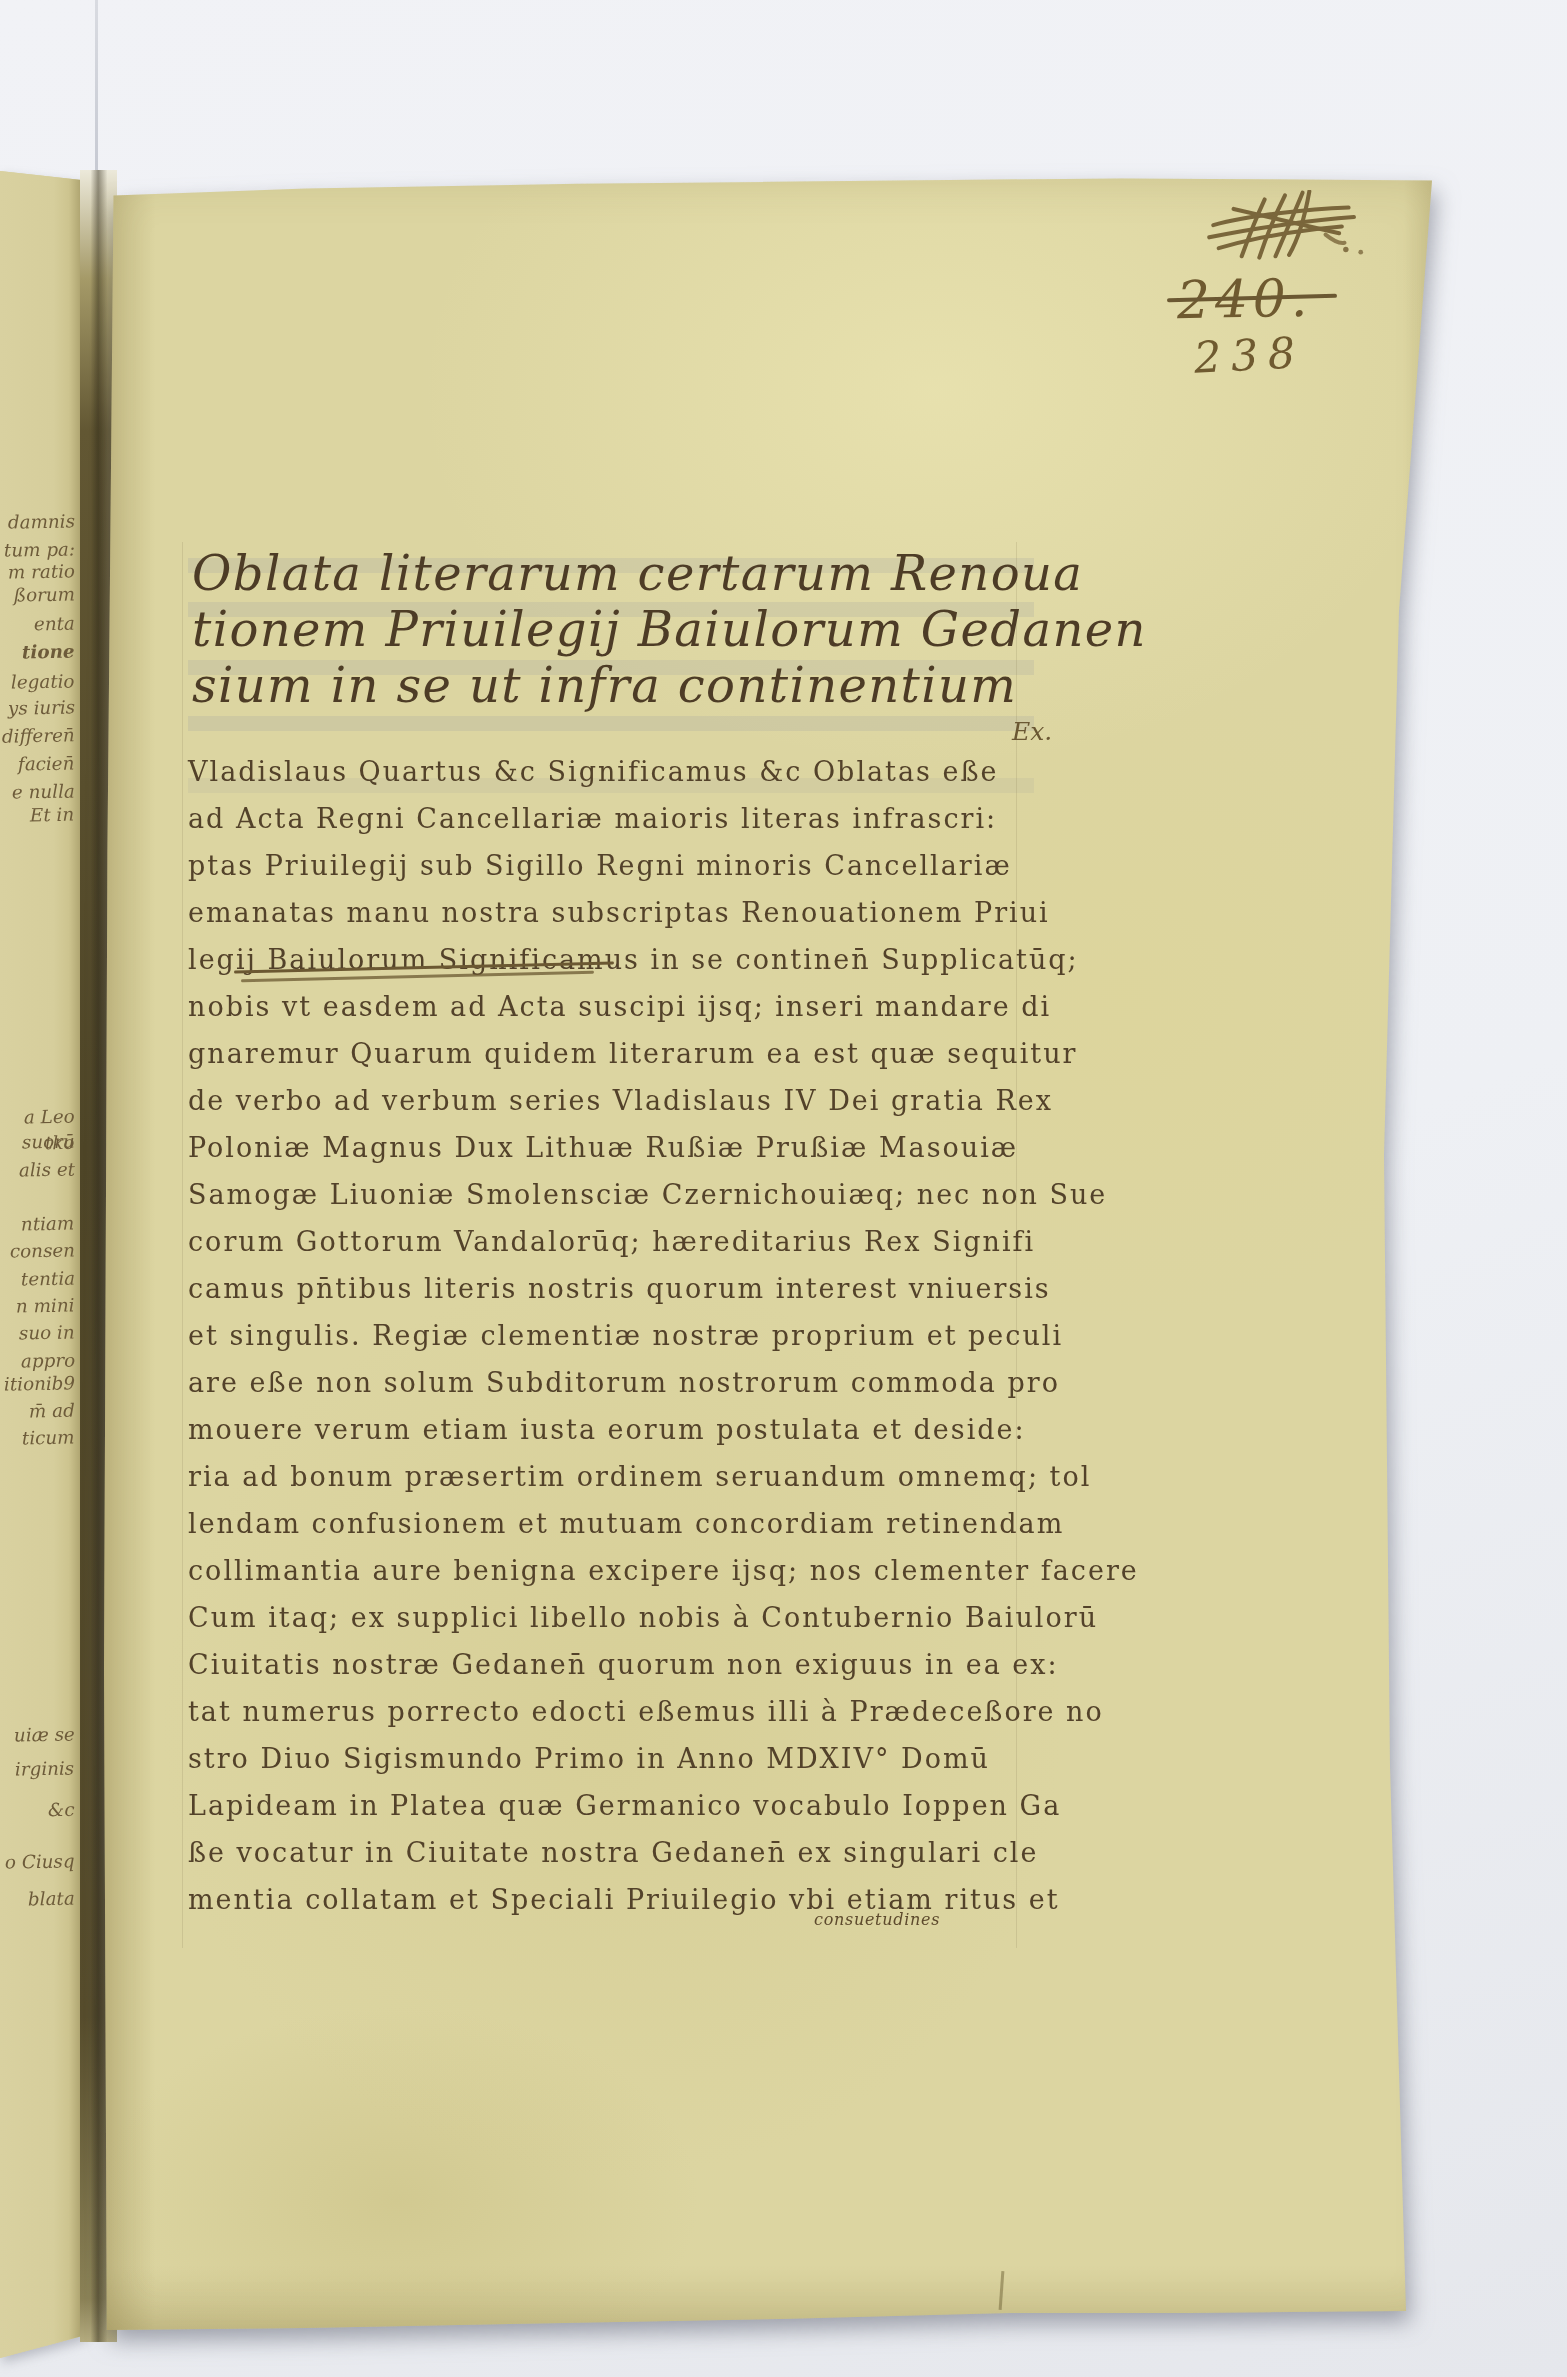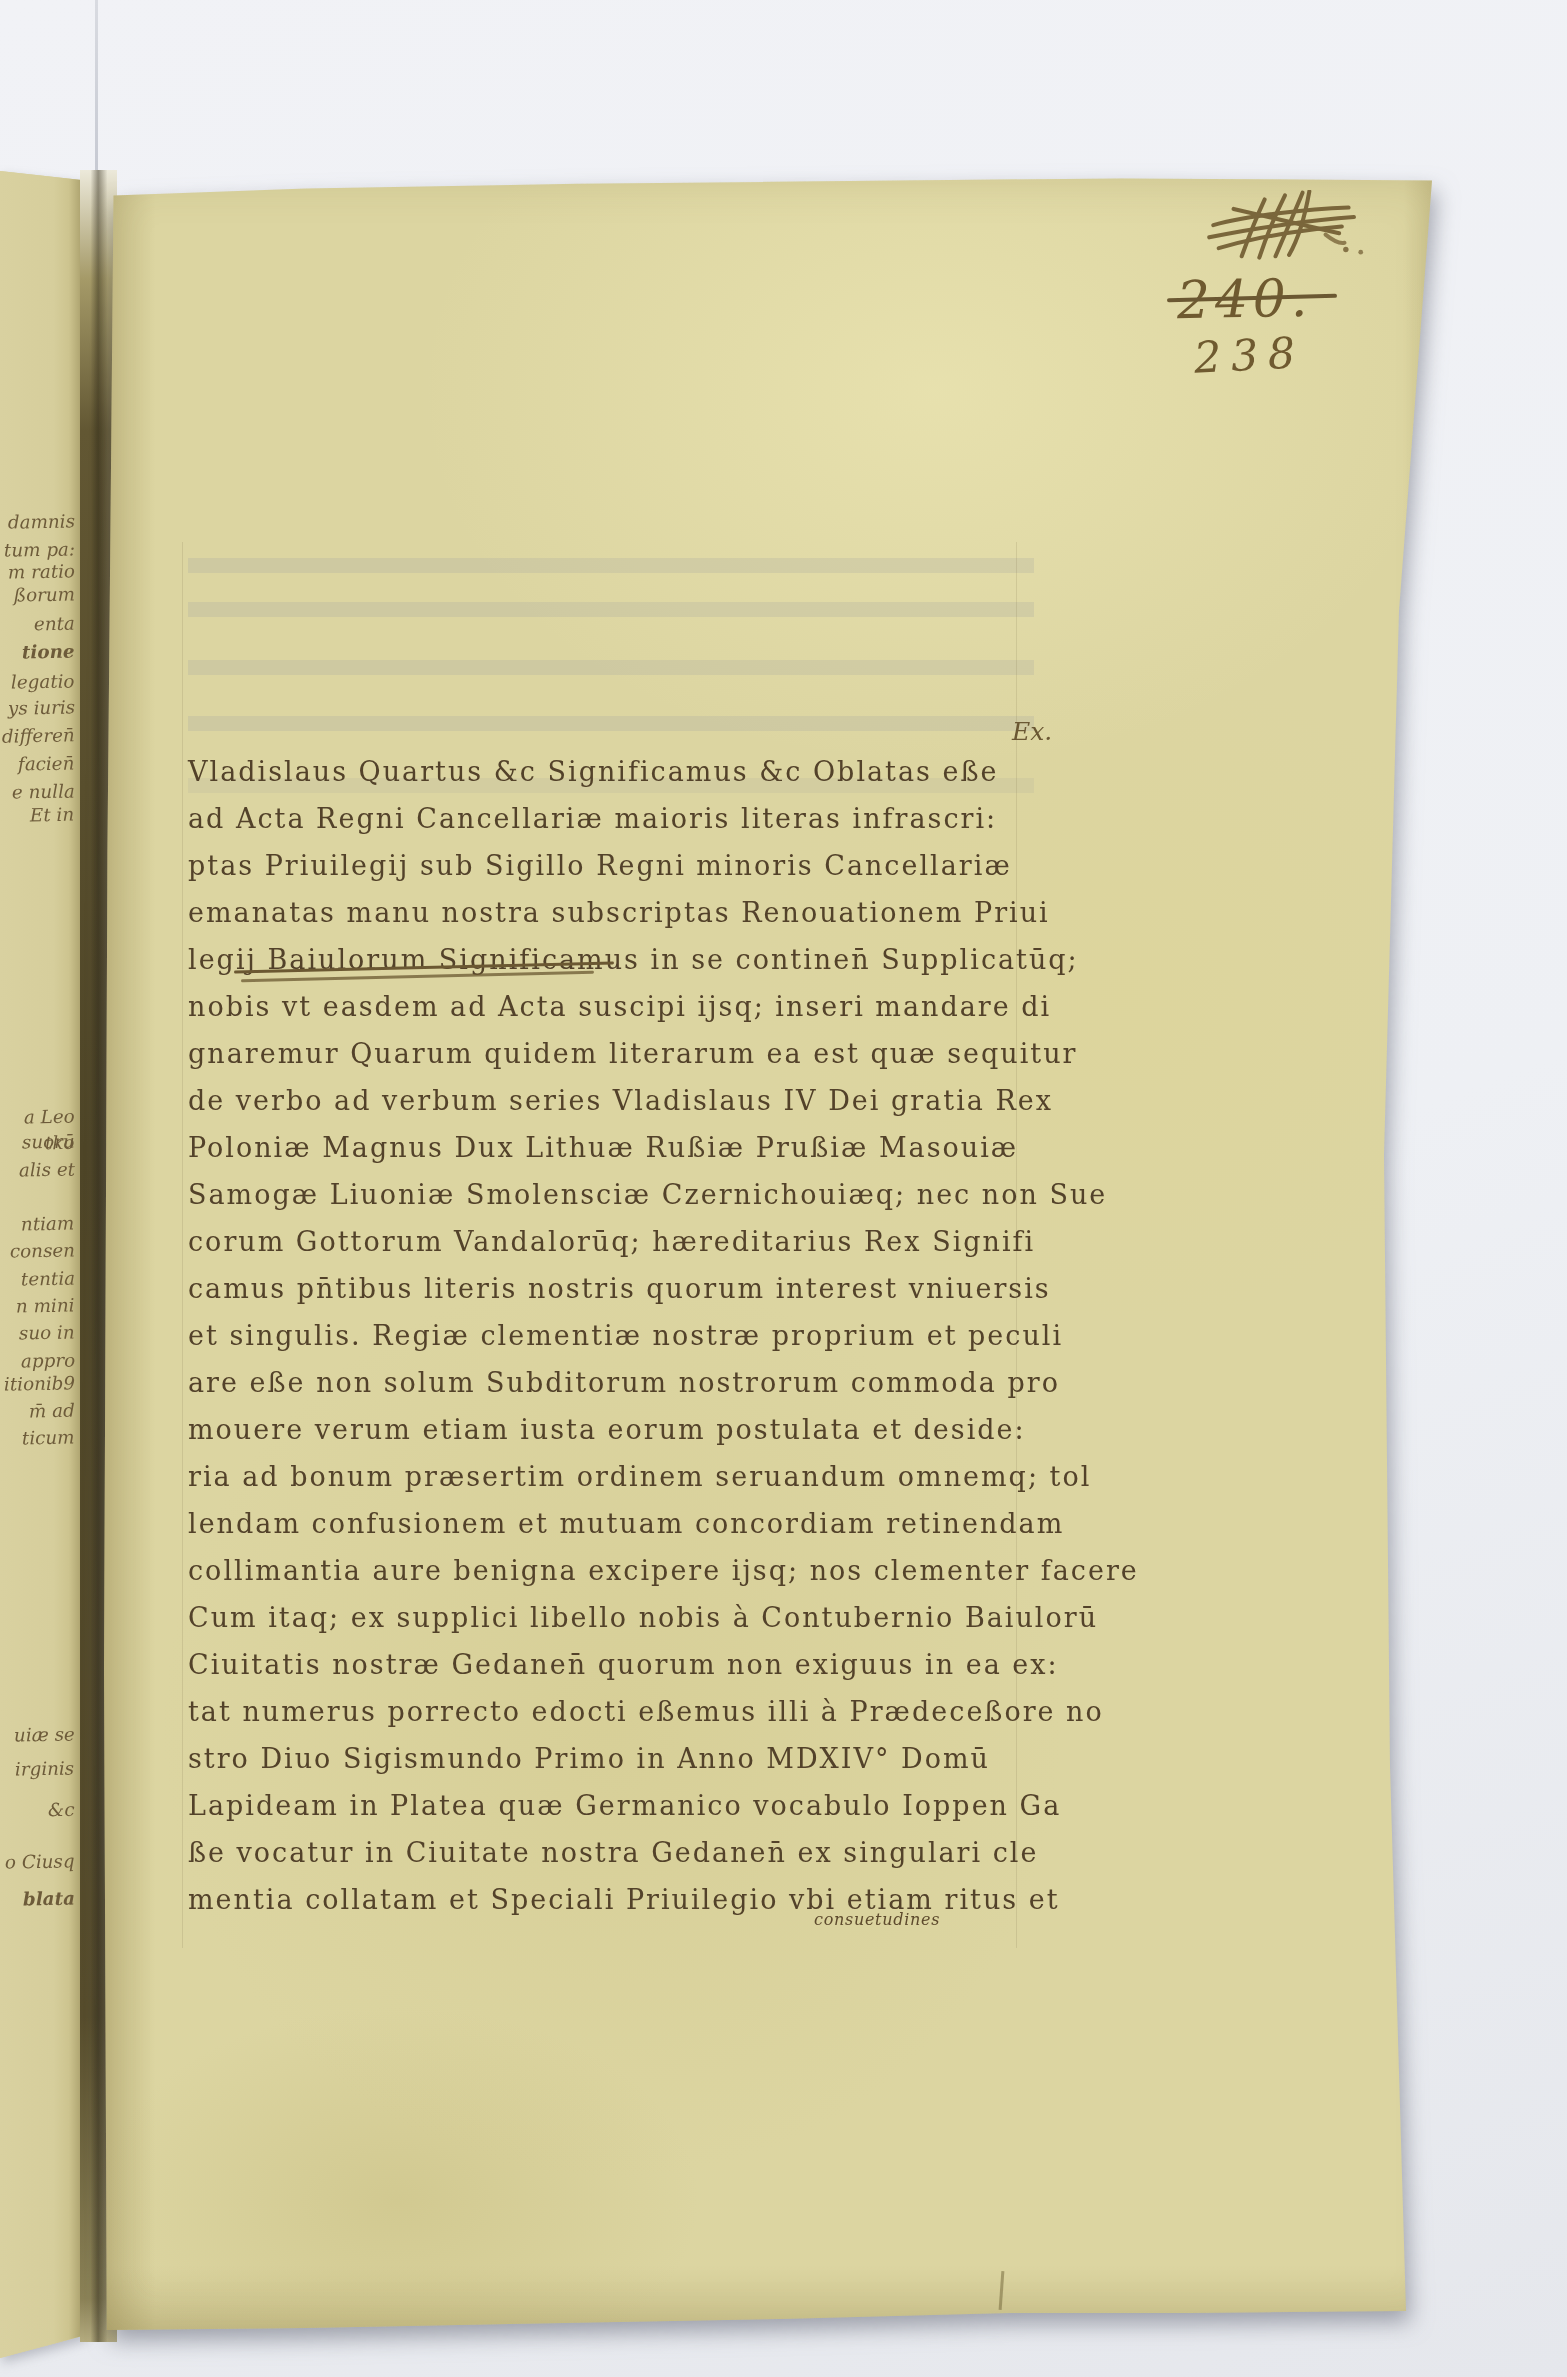--- a/index.html
+++ b/index.html
@@ -106,21 +106,21 @@
     <div class="frag" style="top: 1295px;">n mini</div>
     <div class="frag" style="top: 1322px;">suo in</div>
     <div class="frag" style="top: 1350px;">appro</div>
     <div class="frag" style="top: 1373px;">itionib9</div>
     <div class="frag" style="top: 1400px;">m̄ ad</div>
     <div class="frag" style="top: 1427px;">ticum</div>
     <div class="frag" style="top: 1724px;">uiæ se</div>
     <div class="frag" style="top: 1758px;">irginis</div>
     <div class="frag" style="top: 1799px;">&amp;c</div>
     <div class="frag" style="top: 1851px;">o Ciusq</div>
-    <div class="frag" style="top: 1888px; font-weight: bold;">blata</div>
+    <div class="frag" style="top: 1888px;">blata</div>
   </div>
 
 <div class="gutter">
   <div class="gutter-core"></div>
 </div>
 
 <div class="page-wrap">
   <div class="page">
 
     <div class="band" style="top:383px"></div>
@@ -144,20 +144,25 @@
         <path d="M40,28 L196,64"></path>
         <path d="M176,66 C186,74 196,80 204,78" opacity="0.8"></path>
       </g>
       <circle cx="206" cy="88" r="4" fill="#6f5a30" opacity="0.8"></circle>
       <circle cx="228" cy="92" r="3.5" fill="#6f5a30" opacity="0.7"></circle>
     </svg>
     <div class="num-cancelled">240.</div>
     <div class="strike"></div>
     <div class="num-current">238</div>
 
+    <div class="heading">
+        <div>Oblata literarum certarum Renoua</div>
+        <div>tionem Priuilegij Baiulorum Gedanen</div>
+        <div>sium in se ut infra continentium</div>
+      </div>
 
     <div class="ex-note">Ex.</div>
 
     <div class="body-text">
         <div>Vladislaus Quartus &amp;c Significamus &amp;c Oblatas eße</div>
         <div>ad Acta Regni Cancellariæ maioris literas infrascri:</div>
         <div>ptas Priuilegij sub Sigillo Regni minoris Cancellariæ</div>
         <div>emanatas manu nostra subscriptas Renouationem Priui</div>
         <div>legij Baiulorum Significamus in se continen̄ Supplicatūq;</div>
         <div>nobis vt easdem ad Acta suscipi ijsq; inseri mandare di</div>

